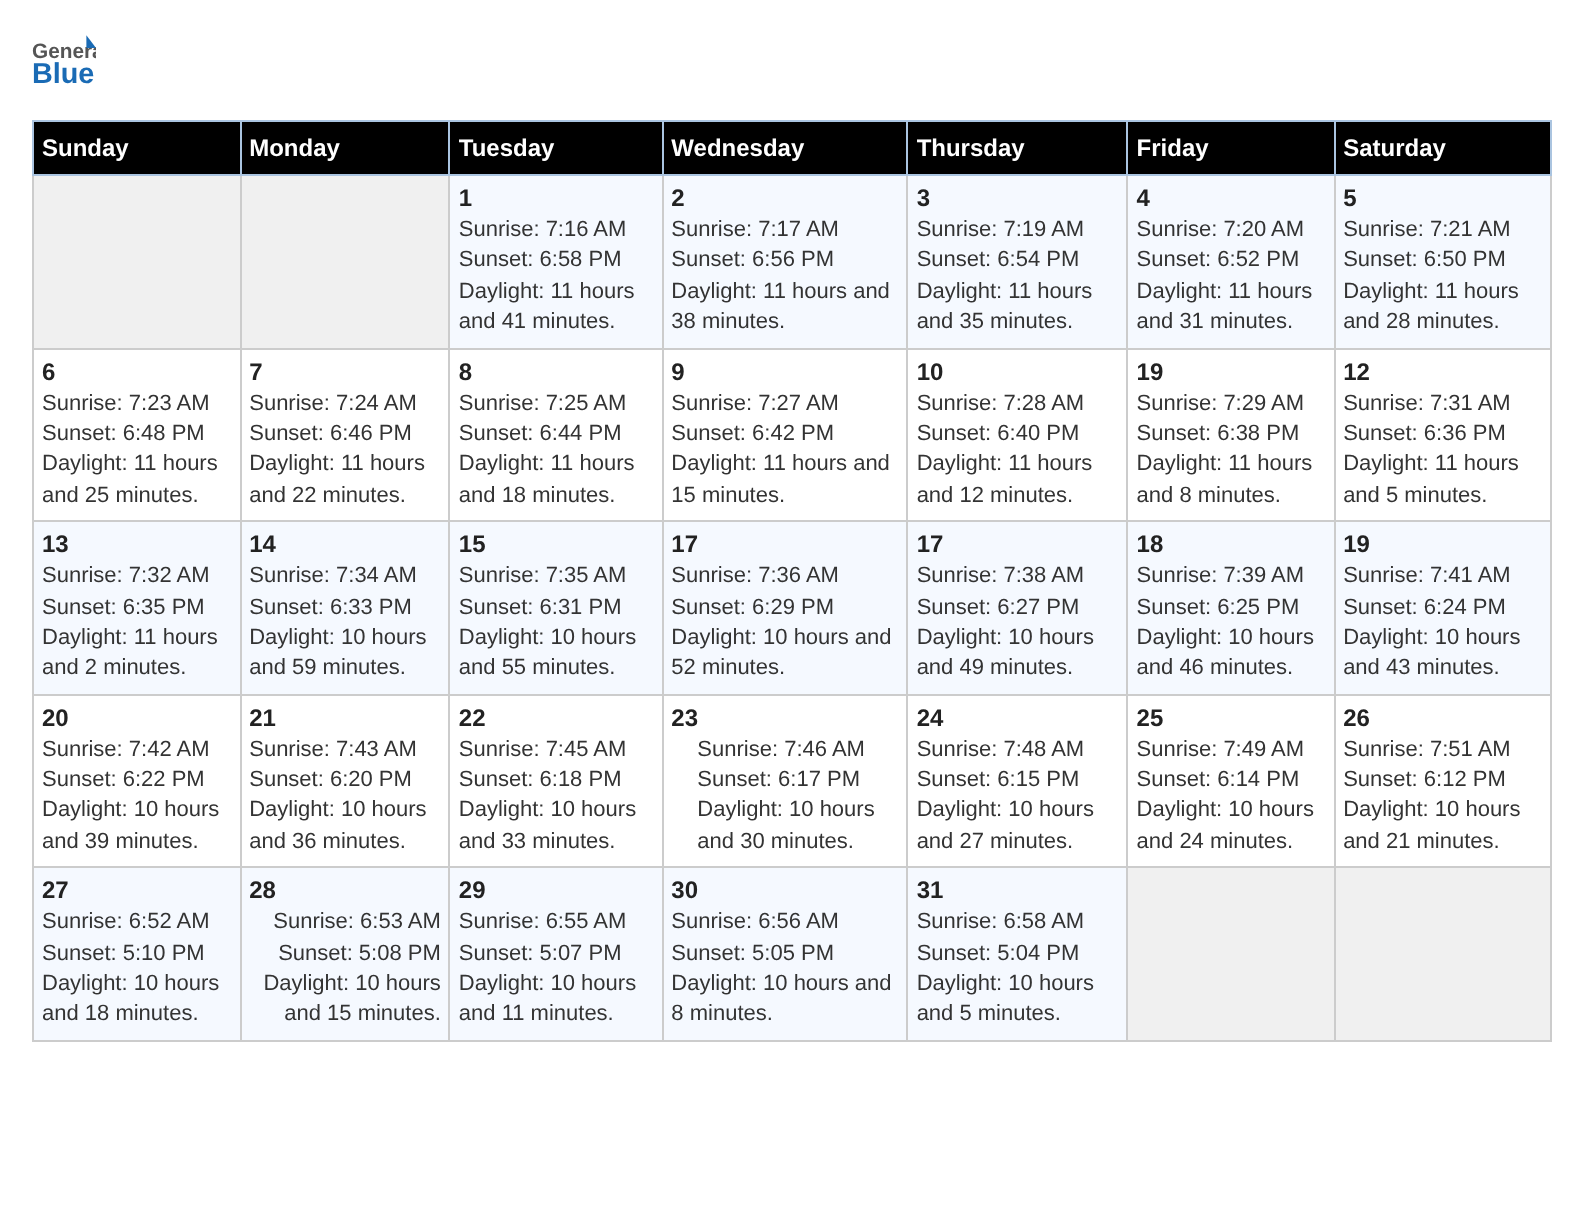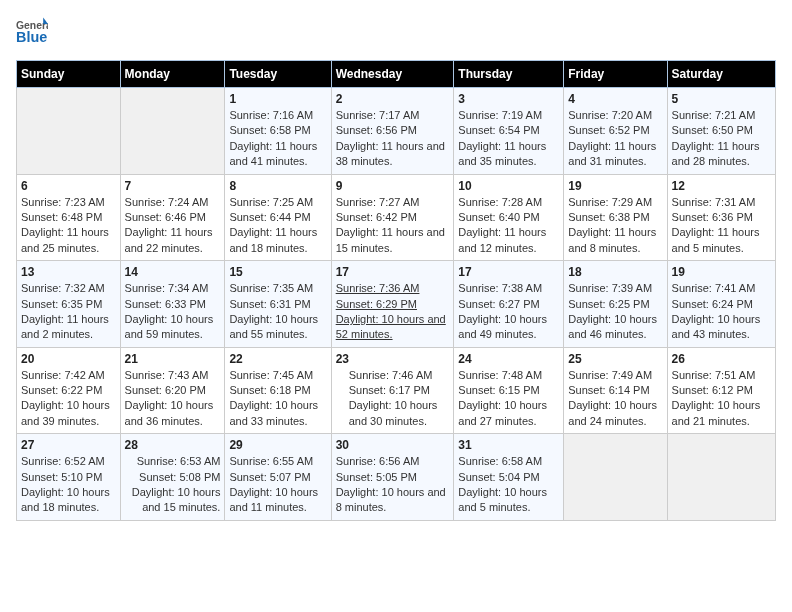--- a/index.html
+++ b/index.html
@@ -200,21 +200,21 @@
 Daylight: 10 hours and 59 minutes.</div>
         </td>
         <td>
           <span class="day-num">15</span>
           <div class="day-info" style="white-space: pre-line;">Sunrise: 7:35 AM
 Sunset: 6:31 PM
 Daylight: 10 hours and 55 minutes.</div>
         </td>
         <td>
           <span class="day-num">17</span>
-          <div class="day-info" style="white-space: pre-line; text-decoration: underline;">Sunrise: 7:36 AM
+          <div class="day-info" style="white-space: pre-line;">Sunrise: 7:36 AM
 Sunset: 6:29 PM
 Daylight: 10 hours and 52 minutes.</div>
         </td>
         <td>
           <span class="day-num">17</span>
           <div class="day-info" style="white-space: pre-line;">Sunrise: 7:38 AM
 Sunset: 6:27 PM
 Daylight: 10 hours and 49 minutes.</div>
         </td>
         <td>

